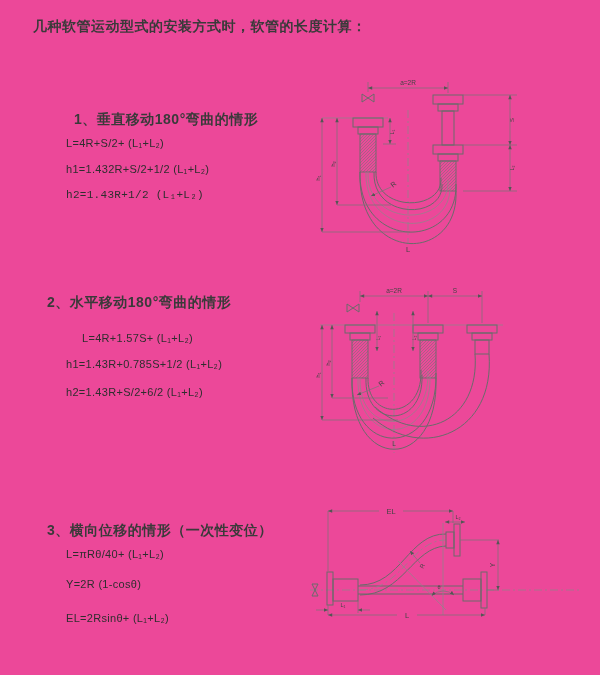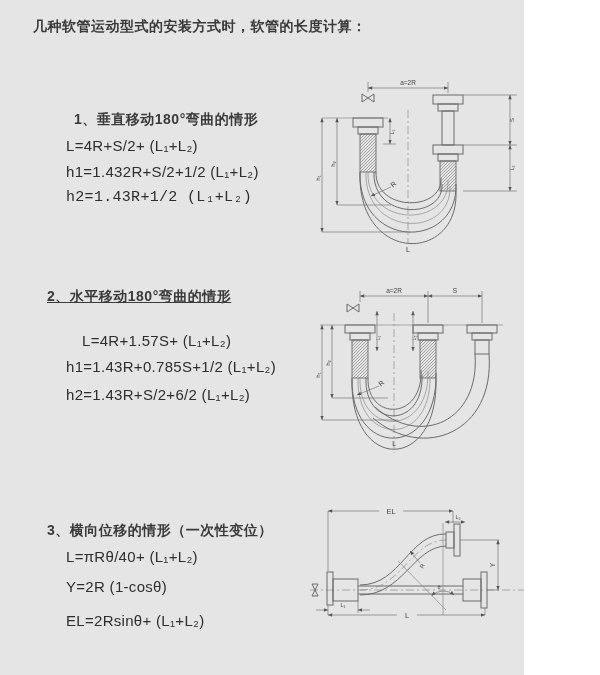--- a/index.html
+++ b/index.html
@@ -1,22 +1,22 @@
 <!DOCTYPE html>
 <html><head>
 <meta charset="utf-8">
 <style>
   html,body{margin:0;padding:0;background:#fff;}
   .page{
-    position:relative;width:524px;height:675px;background:#e5e5e5;overflow:hidden;
+    position:relative;width:600px;height:675px;background:#ec4899;overflow:hidden;
     font-family:"Liberation Sans","DejaVu Sans",sans-serif;color:#3a3a3a;
   }
   .title{position:absolute;left:33px;top:18px;font-size:14px;font-weight:bold;letter-spacing:.5px;}
   .sec-heading{position:absolute;font-size:14px;font-weight:bold;letter-spacing:.5px;}
-  .formula{position:absolute;font-size:15px;font-weight:normal;letter-spacing:.3px;color:#2e2e2e;}
+  .formula{position:absolute;font-size:11px;font-weight:normal;letter-spacing:.3px;color:#2e2e2e;}
   .diagram{position:absolute;}
   svg{display:block;}
   svg text{font-family:"Liberation Sans","DejaVu Sans",sans-serif;fill:#444;}
   .ln{stroke:#6b6b6b;stroke-width:1;fill:none;}
   .thin{stroke:#8a8a8a;stroke-width:.7;fill:none;}
   .dim{stroke:#777;stroke-width:.7;fill:none;}
   .cl{stroke:#8a8a8a;stroke-width:.7;fill:none;stroke-dasharray:8 3 2 3;}
   .braid{stroke:#6b6b6b;stroke-width:.9;}
 </style>
 </head>
@@ -24,21 +24,21 @@
 
 <div class="page">
 
   <div class="title">几种软管运动型式的安装方式时，软管的长度计算：</div>
 
   <div class="sec-heading" style="left:47px;top:111px;margin-left:27px;">1、垂直移动180°弯曲的情形</div>
   <div class="formula" style="left:66px;top:137px;">L=4R+S/2+ (L₁+L₂)</div>
   <div class="formula" style="left:66px;top:163px;text-align:center;">h1=1.432R+S/2+1/2 (L₁+L₂)</div>
   <div class="formula" style="left:66px;top:189px;font-family:Liberation Mono, monospace;">h2=1.43R+1/2 (L₁+L₂)</div>
 
-  <div class="sec-heading" style="left:47px;top:288px;text-decoration:underline;">2、水平移动180°弯曲的情形</div>
+  <div class="sec-heading" style="left:47px;top:294px;">2、水平移动180°弯曲的情形</div>
   <div class="formula" style="left:82px;top:332px;">L=4R+1.57S+ (L₁+L₂)</div>
   <div class="formula" style="left:66px;top:358px;">h1=1.43R+0.785S+1/2 (L₁+L₂)</div>
   <div class="formula" style="left:66px;top:386px;">h2=1.43R+S/2+6/2 (L₁+L₂)</div>
 
   <div class="sec-heading" style="left:47px;top:522px;">3、横向位移的情形（一次性变位）</div>
   <div class="formula" style="left:66px;top:548px;">L=πRθ/40+ (L₁+L₂)</div>
   <div class="formula" style="left:66px;top:578px;">Y=2R (1-cosθ)</div>
   <div class="formula" style="left:66px;top:612px;">EL=2Rsinθ+ (L₁+L₂)</div>
 
   <svg class="diagram" style="left:313px;top:72px;" width="245" height="192" viewBox="0 0 245 192">

